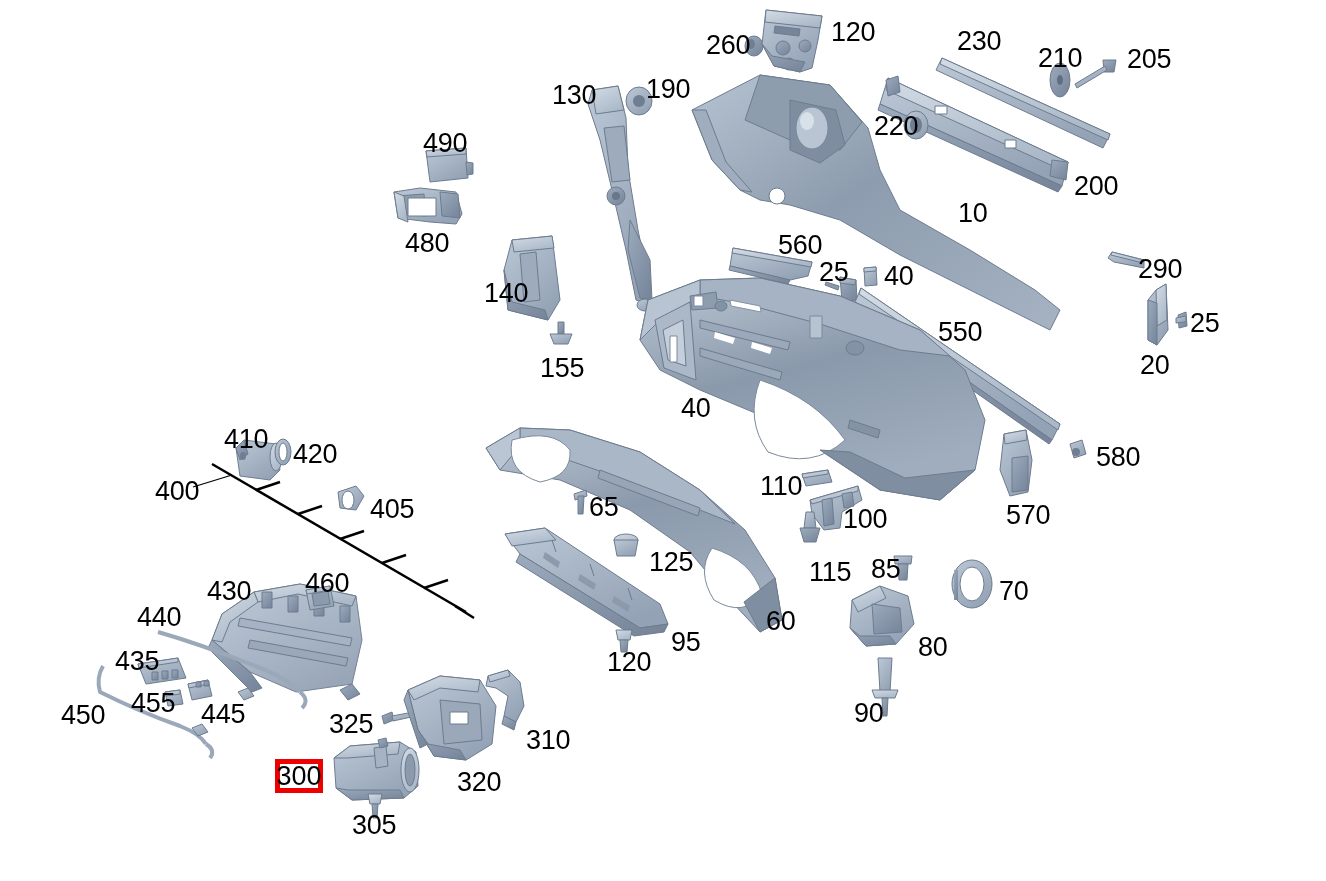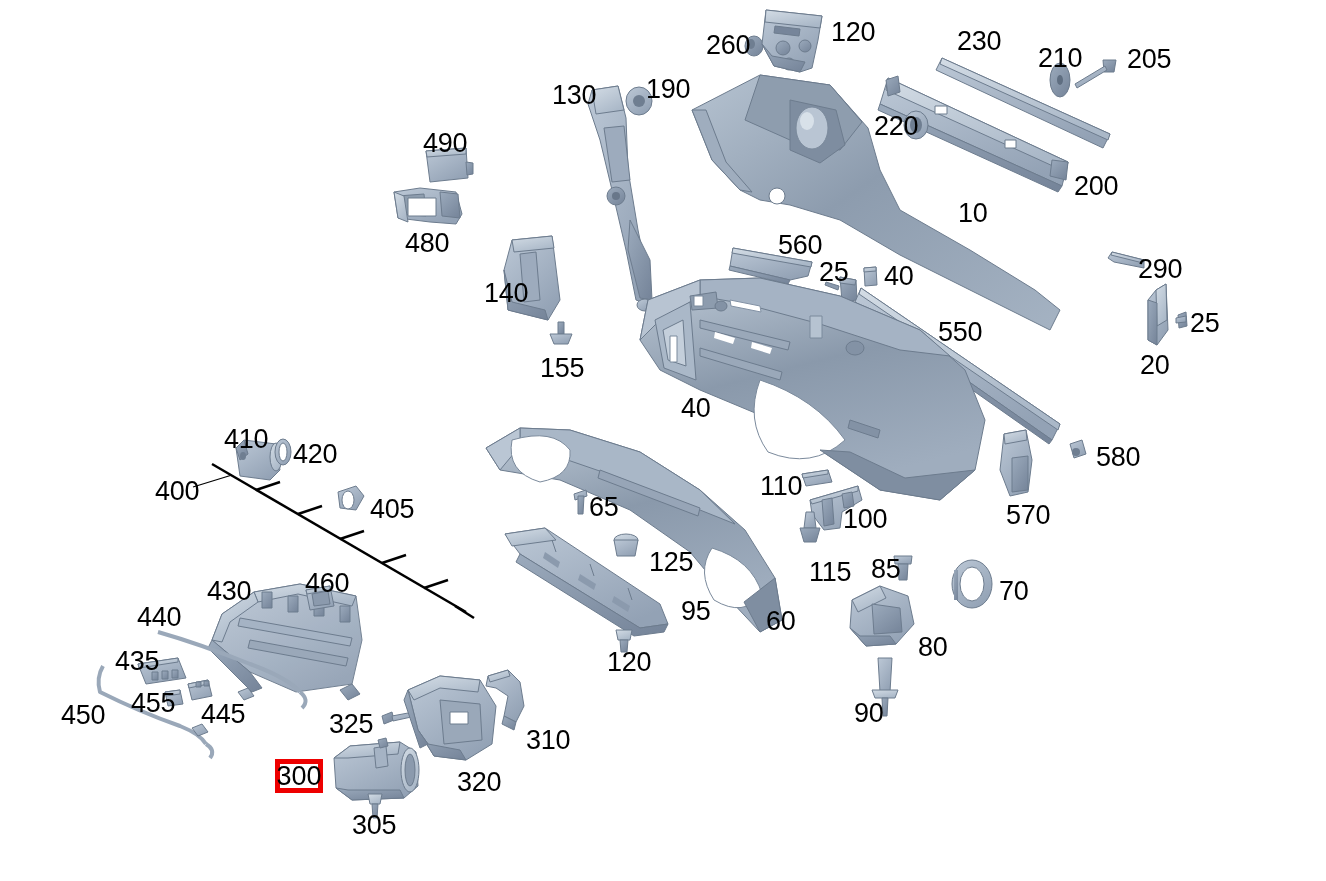--- a/index.html
+++ b/index.html
@@ -469,21 +469,21 @@
   <div class="callout" style="left:1190px; top:310px;">25</div>
   <div class="callout" style="left:681px; top:395px;text-align:center;">40</div>
   <div class="callout" style="left:819px; top:259px;">25</div>
   <div class="callout" style="left:884px; top:263px;">40</div>
   <div class="callout" style="left:766px; top:608px;">60</div>
   <div class="callout" style="left:589px; top:494px;">65</div>
   <div class="callout" style="left:999px; top:578px;">70</div>
   <div class="callout" style="left:918px; top:634px;">80</div>
   <div class="callout" style="left:871px; top:556px;">85</div>
   <div class="callout" style="left:854px; top:700px;text-align:center;">90</div>
-  <div class="callout" style="left:671px; top:598px;margin-left:10px;">95</div>
+  <div class="callout" style="left:671px; top:629px;">95</div>
   <div class="callout" style="left:843px; top:506px;">100</div>
   <div class="callout" style="left:760px; top:473px;">110</div>
   <div class="callout" style="left:809px; top:559px;">115</div>
   <div class="callout" style="left:607px; top:649px;">120</div>
   <div class="callout" style="left:649px; top:538px;margin-top:11px;">125</div>
   <div class="callout" style="left:552px; top:82px;">130</div>
   <div class="callout" style="left:484px; top:280px;">140</div>
   <div class="callout" style="left:646px; top:76px;">190</div>
   <div class="callout" style="left:540px; top:355px;">155</div>
   <div class="callout" style="left:1074px; top:173px;">200</div>

